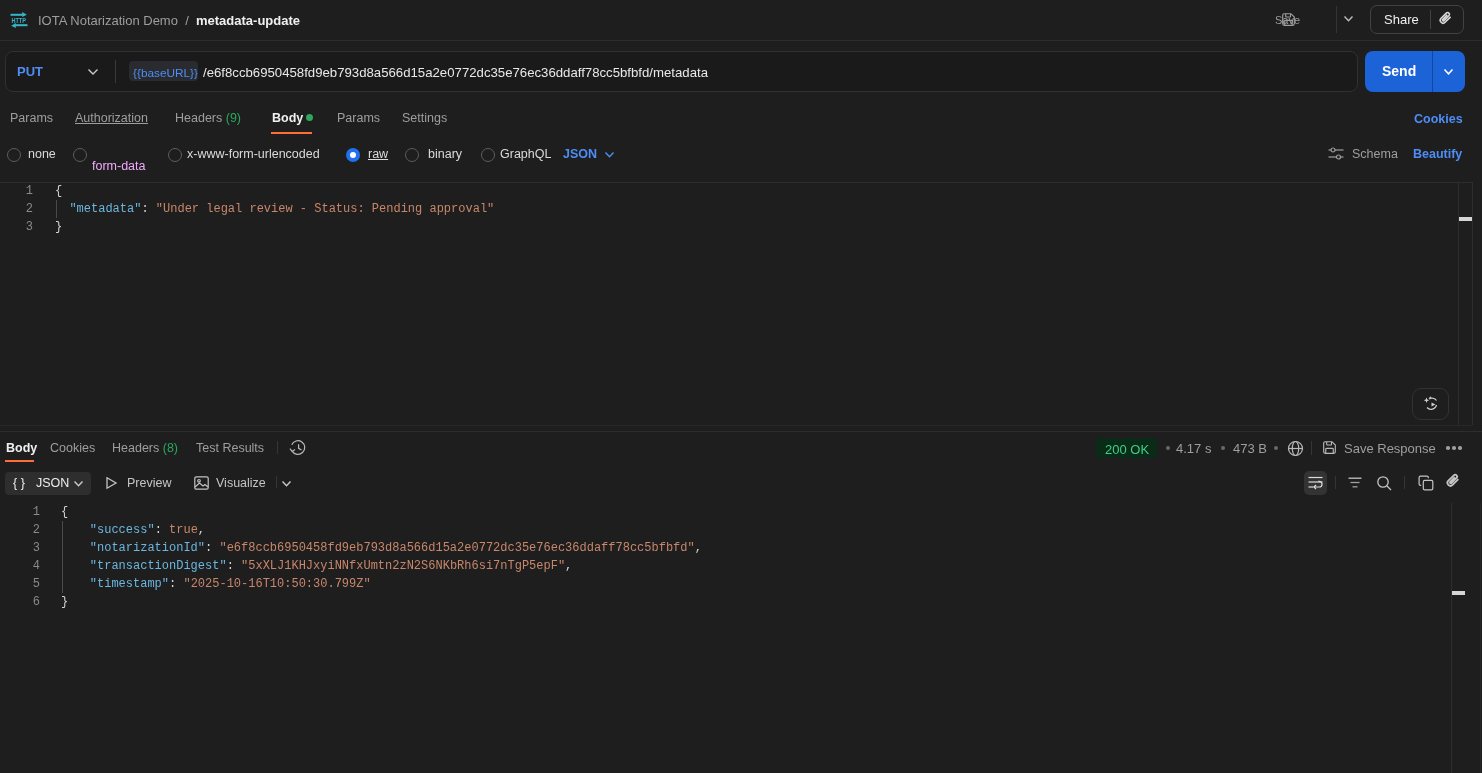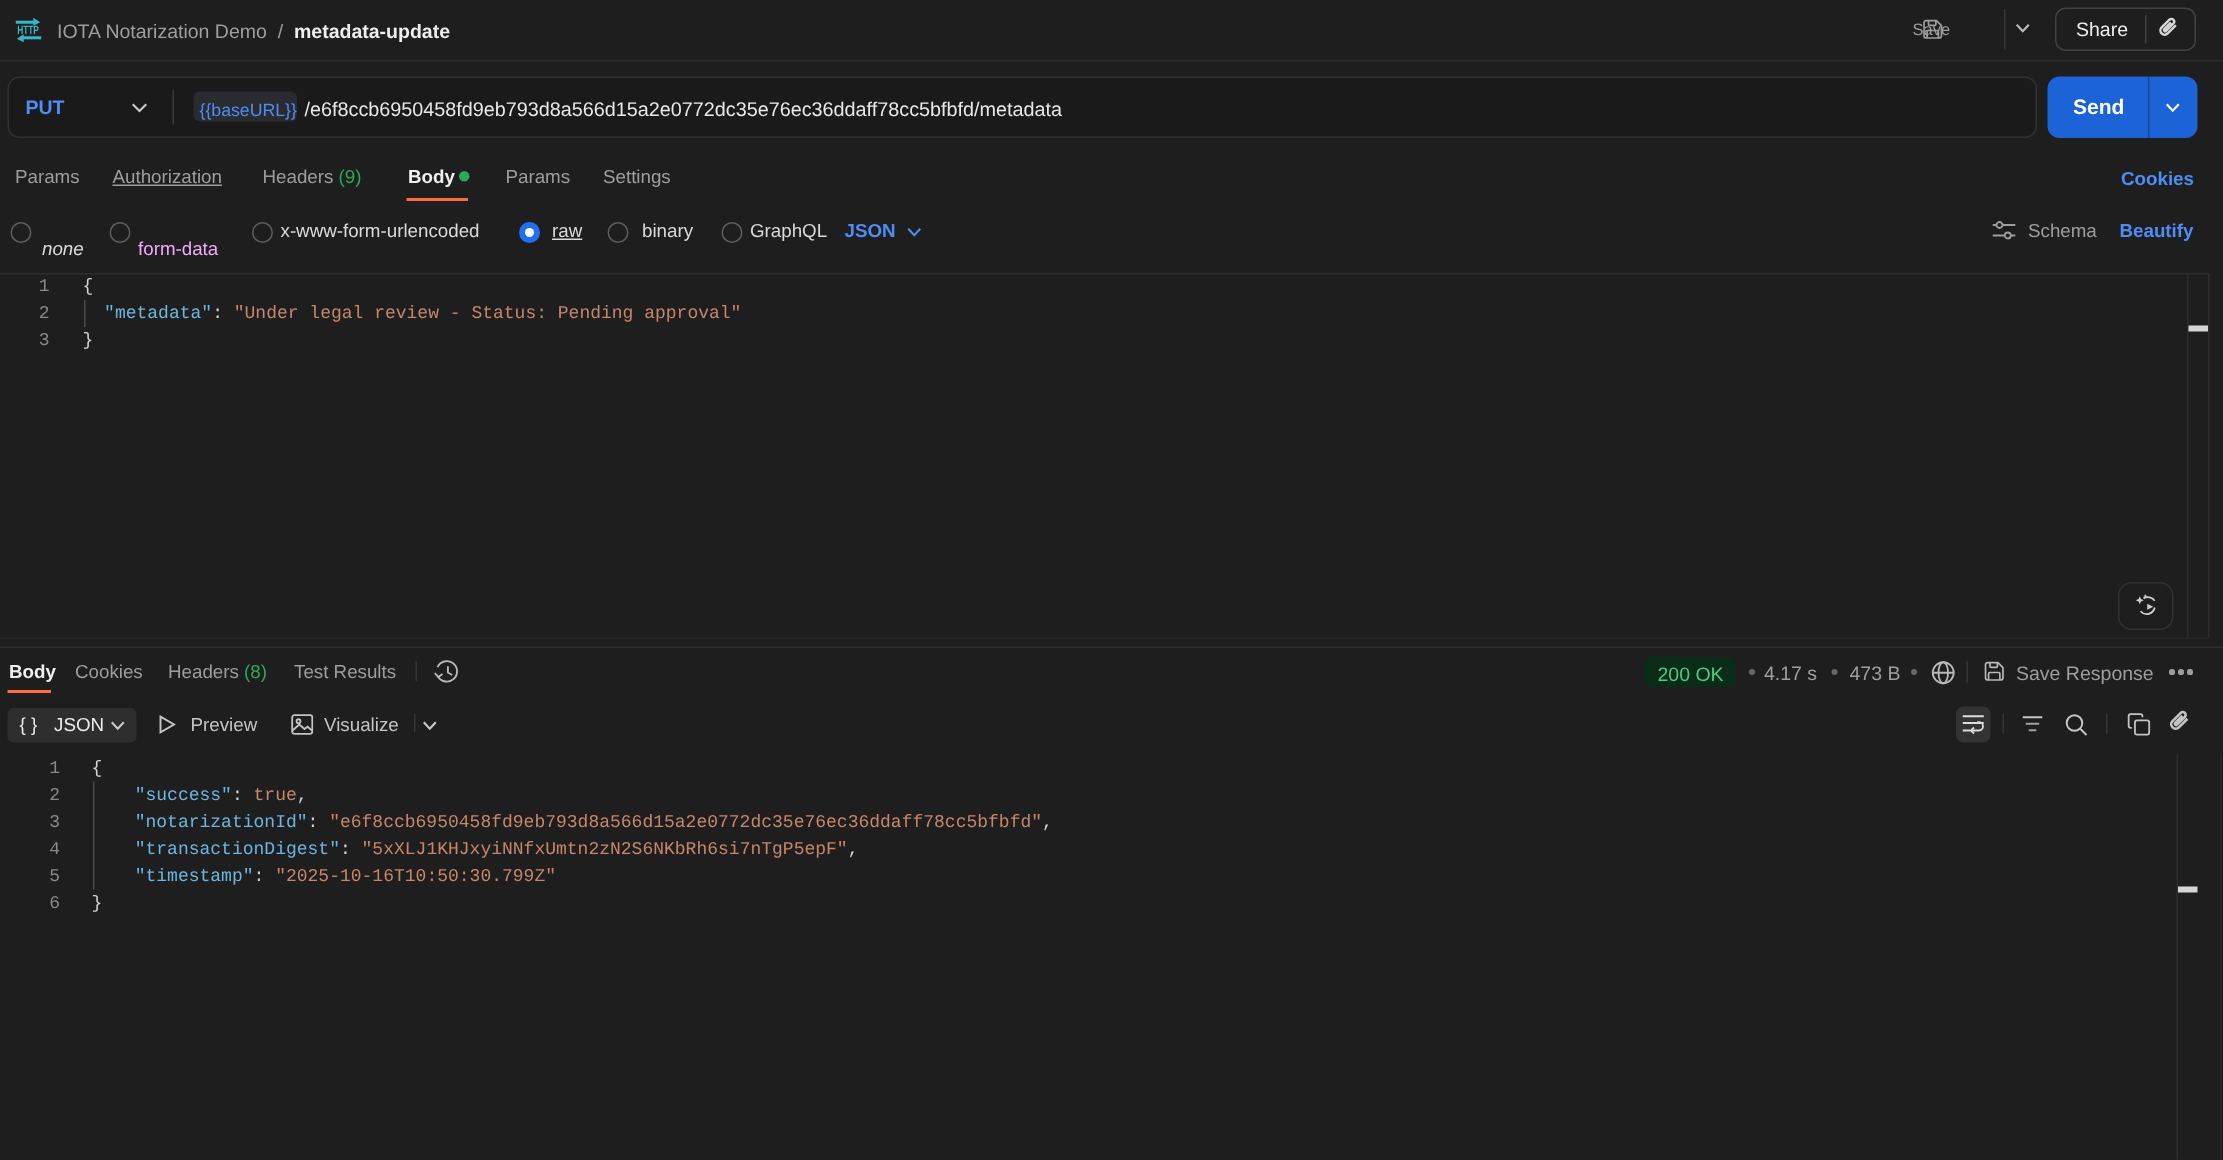--- a/index.html
+++ b/index.html
@@ -80,21 +80,21 @@
 <div class="txt gray" style="left:75px;top:110px;text-decoration:underline;">Authorization</div>
 <div class="txt gray" style="left:175px;top:110px;">Headers <span style="color:#2aa85c;">(9)</span></div>
 <div class="txt white" style="left:272px;top:110px;font-weight:600;">Body</div>
 <div class="abs" style="left:306px;top:114px;width:7px;height:7px;border-radius:50%;background:#2aa85c;"></div>
 <div class="txt gray" style="left:337px;top:110px;">Params</div>
 <div class="txt gray" style="left:402px;top:110px;">Settings</div>
 <div class="abs" style="left:271px;top:131.5px;width:41px;height:2px;background:#ff6c37;"></div>
 <div class="txt blue" style="left:1414px;top:111px;font-weight:600;">Cookies</div>
 
 <div class="radio" style="left:7px;"></div>
-<div class="txt lgray" style="left:28px;top:158px;color:#dadada;font-style:italic;">none</div>
+<div class="txt lgray" style="left:28px;top:146px;color:#dadada;">none</div>
 <div class="radio" style="left:73px;"></div>
 <div class="txt lgray" style="left:92px;top:146px;color:#f0abfc;margin-top:12px;">form-data</div>
 <div class="radio" style="left:168px;"></div>
 <div class="txt lgray" style="left:187px;top:146px;color:#dadada;text-align:right;">x-www-form-urlencoded</div>
 <div class="abs" style="left:346px;top:148px;width:14px;height:14px;border-radius:50%;background:#2170f0;"></div>
 <div class="abs" style="left:350px;top:152px;width:6px;height:6px;border-radius:50%;background:#fff;"></div>
 <div class="txt lgray" style="left:368px;top:146px;color:#dadada;text-decoration:underline;">raw</div>
 <div class="radio" style="left:405px;"></div>
 <div class="txt lgray" style="left:428px;top:146px;color:#dadada;">binary</div>
 <div class="radio" style="left:481px;"></div>

